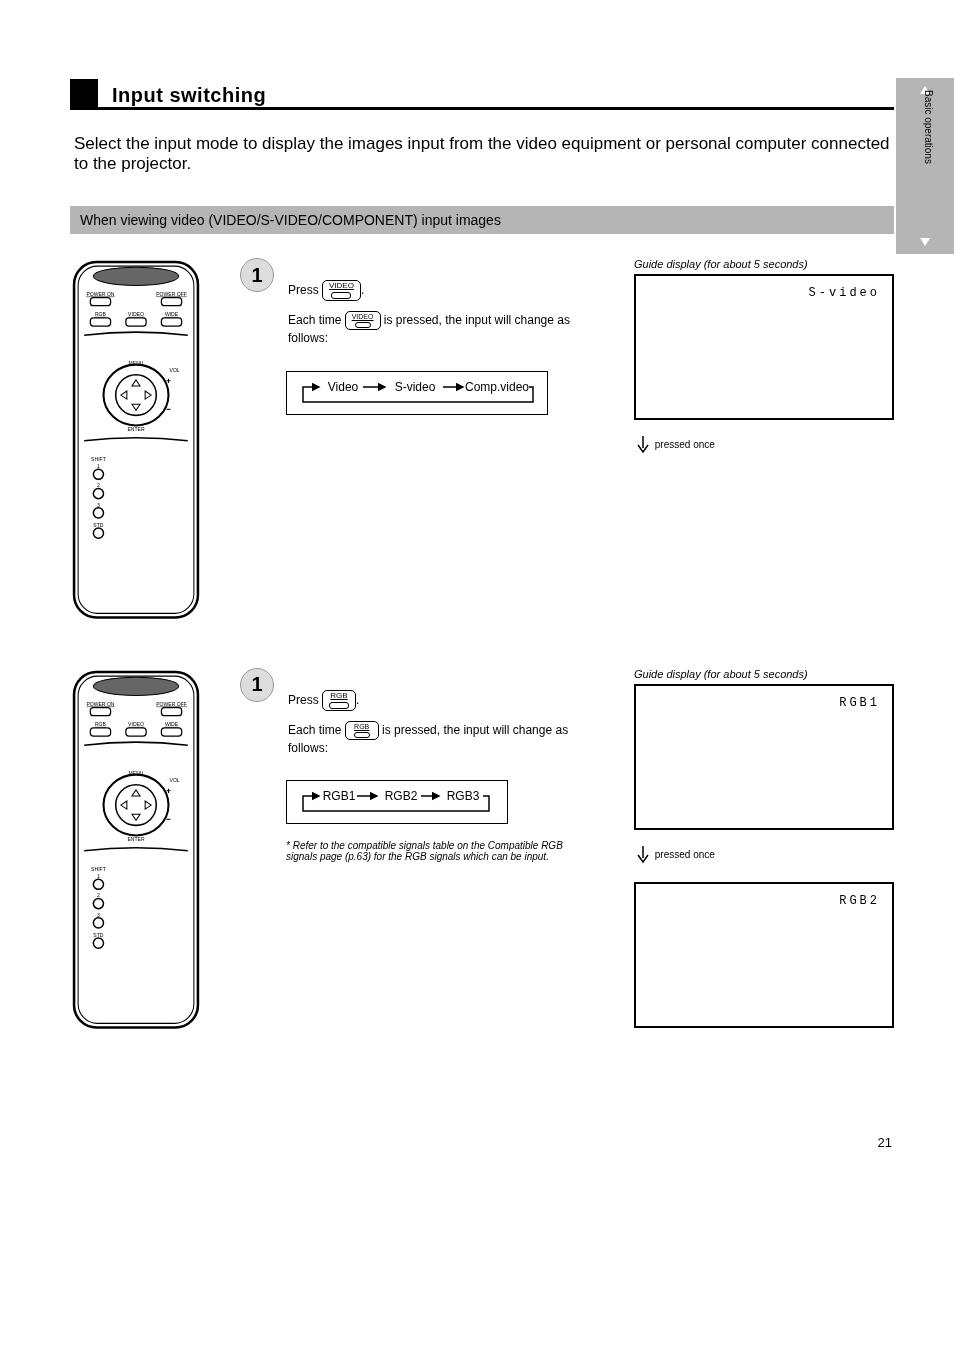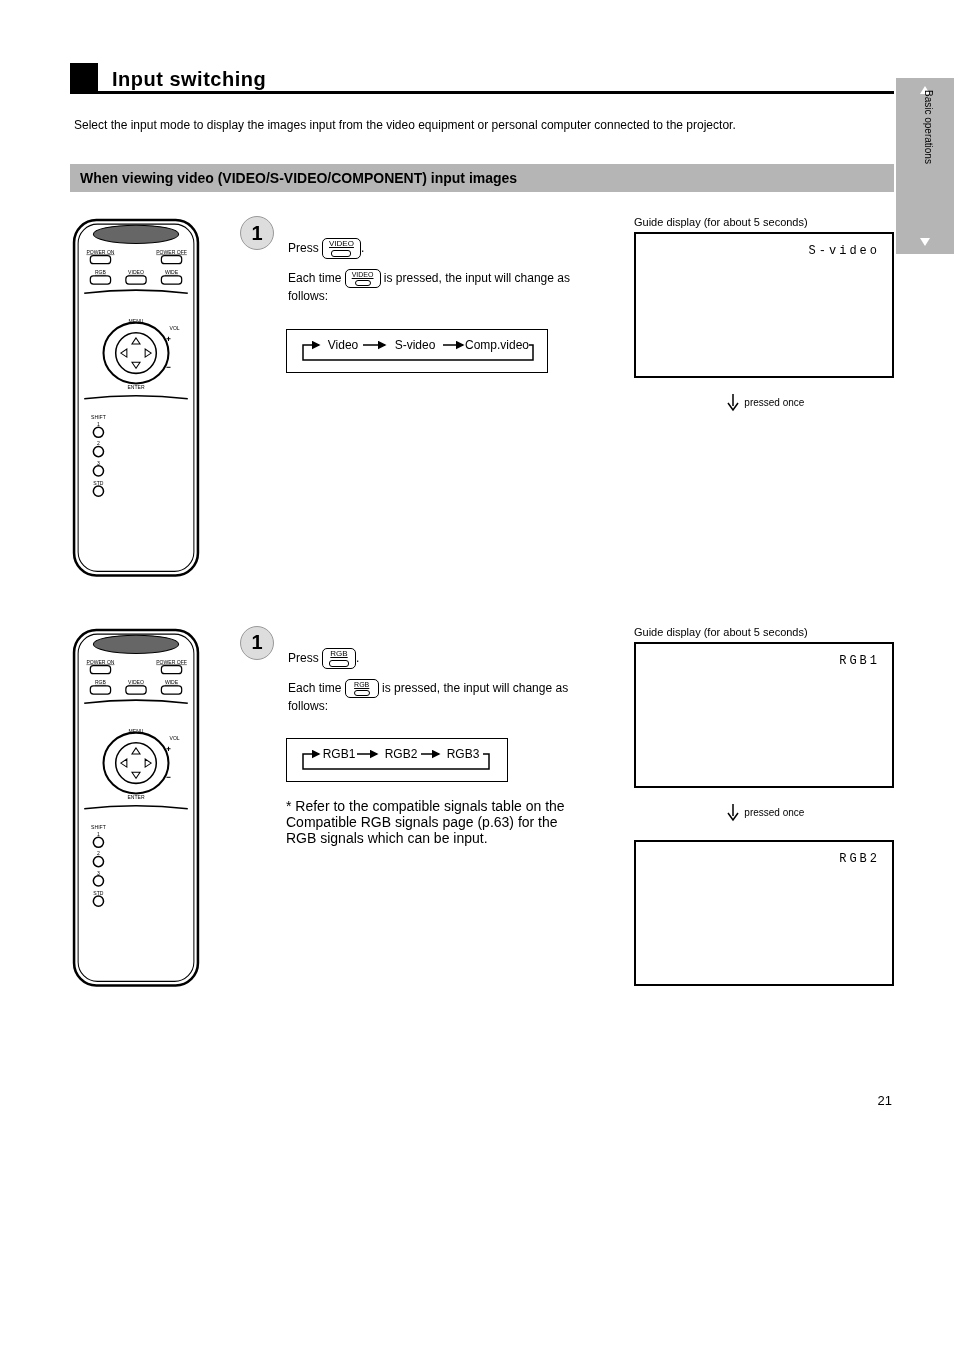--- a/index.html
+++ b/index.html
@@ -1,60 +1,60 @@
 <!DOCTYPE html>
 <html><head>
 <meta charset="utf-8">
 <style>
 * { margin: 0; padding: 0; box-sizing: border-box; }
 body { font-family: Arial, Helvetica, sans-serif; background: #fff; color: #000; width: 954px; position: relative; }
 
-.page { padding: 64px 60px 60px 70px; }
+.page { padding: 80px 60px 60px 70px; }
 
 .top-bar { border-bottom: 3px solid #000; margin-bottom: 24px; display: flex; align-items: flex-end; height: 30px; }
 .black-box { width: 28px; height: 28px; background: #000; margin-right: 14px; }
 .page-title { font-size: 20px; font-weight: bold; letter-spacing: 0.5px; }
 
 .side-tab { position: absolute; right: 0; top: 78px; width: 58px; height: 176px; background: #b5b5b5; }
 .side-tab-label { transform: rotate(90deg); transform-origin: left top; white-space: nowrap; font-size: 10px; color: #000; position: absolute; left: 38px; top: 12px; }
 .side-tab .tri-up { position: absolute; top: 8px; left: 50%; transform: translateX(-50%); width: 0; height: 0; border-left: 5px solid transparent; border-right: 5px solid transparent; border-bottom: 8px solid #fff;}
 .side-tab .tri-down { position: absolute; bottom: 8px; left: 50%; transform: translateX(-50%); width: 0; height: 0; border-left: 5px solid transparent; border-right: 5px solid transparent; border-top: 8px solid #fff;}
 
-.intro { font-size: 12px; margin-bottom: 32px; padding-left: 4px; }
-
-.section-header { background: #b5b5b5; padding: 6px 10px; font-size: 14px; font-weight: bold; margin-bottom: 24px; }
+.intro { font-size: 17px; margin-bottom: 32px; padding-left: 4px; }
+
+.section-header { background: #b5b5b5; padding: 6px 10px; font-size: 14px; font-weight: normal; margin-bottom: 24px; }
 
 .section-body { display: flex; gap: 30px; margin-bottom: 40px; }
 
 .remote-col { width: 140px; flex-shrink: 0; }
 .middle-col { flex: 1; min-width: 0; }
 .screen-col { width: 260px; flex-shrink: 0; }
 
 .step { display: flex; gap: 14px; margin-bottom: 18px; }
 .step-num { width: 34px; height: 34px; border-radius: 50%; background: #ddd; border: 1px solid #999; display: flex; align-items: center; justify-content: center; font-size: 20px; font-weight: bold; color: #000; flex-shrink: 0; }
 .step-text { font-size: 12px; line-height: 1.4; margin-top: 22px; }
 .step-text .line1 { margin-bottom: 10px; }
 
 .btn-pill { display: inline-block; border: 1.5px solid #000; border-radius: 5px; padding: 1px 6px 0; min-width: 34px; text-align: center; vertical-align: middle; }
 .btn-pill .under { font-size: 8px; text-decoration: underline; display: block; line-height: 1; }
 .btn-pill .shape { display: block; width: 20px; height: 7px; border: 1.5px solid #000; border-radius: 3px; margin: 2px auto 1px; }
 .btn-pill.small .under { font-size: 7px; }
 .btn-pill.small .shape { width: 16px; height: 6px; }
 
-.guide-caption { font-size: 11px; margin: 0 0 4px 46px; }
+.guide-caption { font-size: 11px; margin: 0 0 4px 46px; font-style: italic; }
 
 .cycle-box { border: 1px solid #000; padding: 6px 10px; margin: 6px 0 0 46px; display: inline-block; font-size: 12px; }
 .cycle-box .arrow-loop svg { display: block; }
 
-.note { font-size: 14px; margin: 12px 0 0 46px; max-width: 280px; }
+.note { font-size: 10px; margin: 12px 0 0 46px; max-width: 280px; font-style: italic; }
 
 .screen-box { border: 2px solid #000; height: 146px; position: relative; margin-bottom: 48px; }
 .screen-label { position: absolute; top: 10px; right: 12px; font-family: "Courier New", monospace; font-size: 12px; letter-spacing: 3px; }
 
-.arrow-between { text-align: center; font-size: 10px; margin: -34px 0 16px; }
+.arrow-between { text-align: left; font-size: 10px; margin: -34px 0 16px; }
 .arrow-between svg { vertical-align: middle; }
 
 .remote-svg { width: 132px; height: auto; }
 
 .pg-num { position: absolute; bottom: 26px; right: 62px; font-size: 13px; }
 
 </style>
 </head>
 <body>
 

